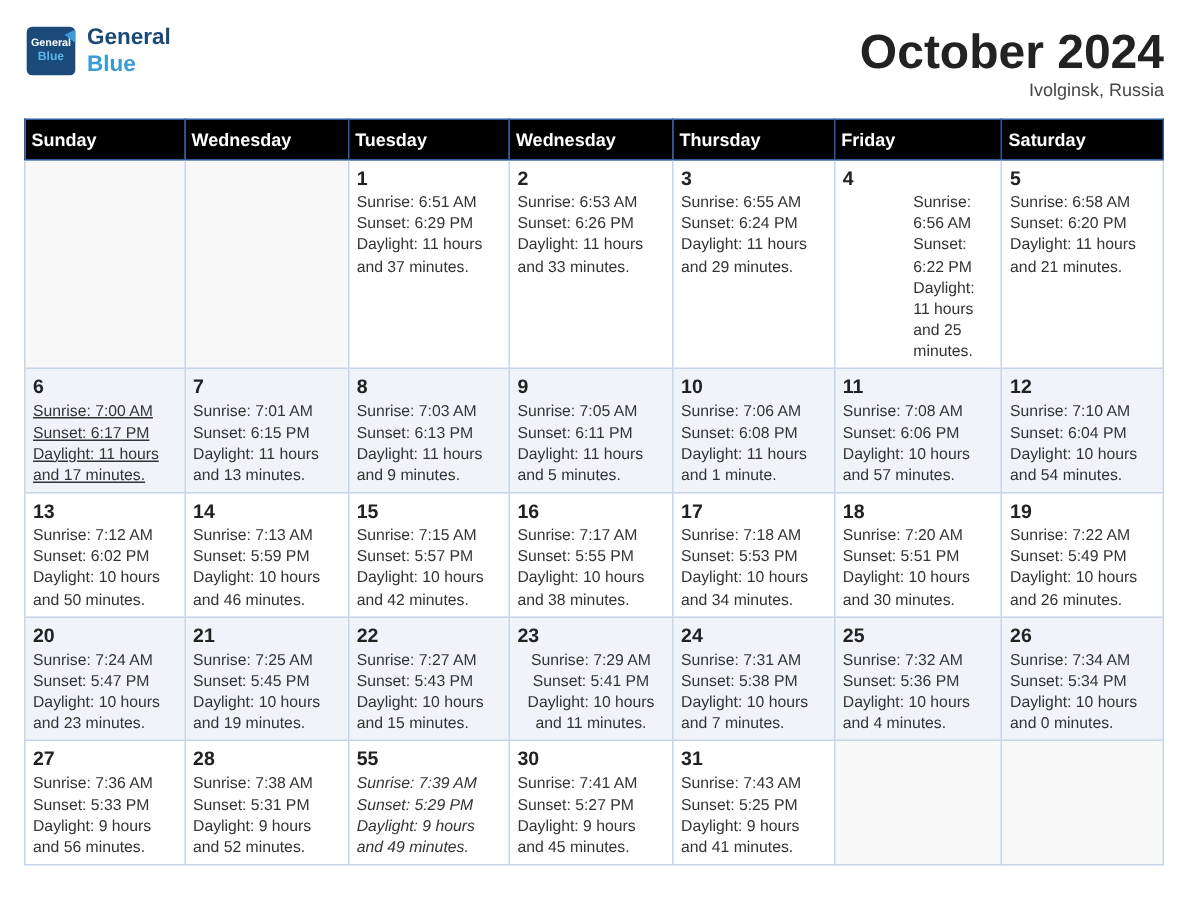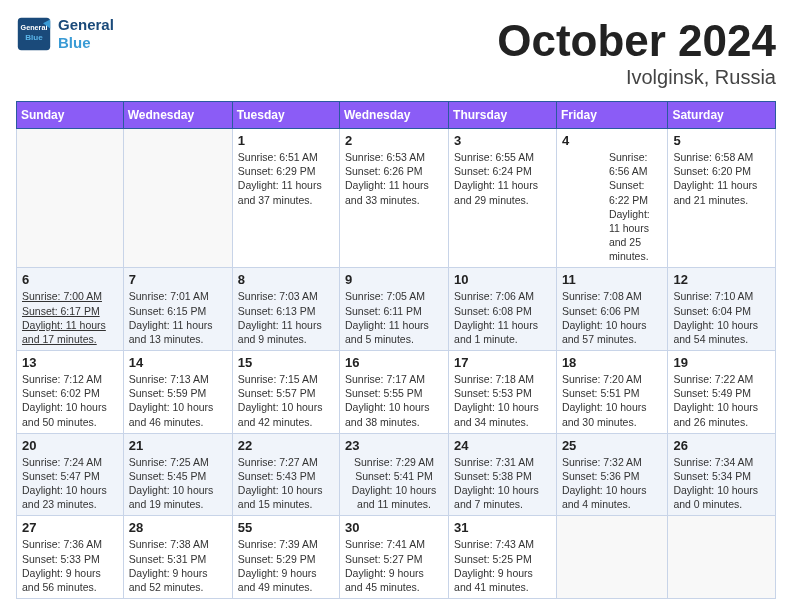--- a/index.html
+++ b/index.html
@@ -22,35 +22,35 @@
       gap: 6px;
     }
     .logo-icon {
       width: 36px;
       height: 36px;
     }
     .title-block {
       text-align: right;
     }
     .month-title {
-      font-size: 44px;
+      font-size: 32px;
       font-weight: bold;
       color: #222;
     }
     .location {
-      font-size: 20px;
+      font-size: 12px;
       color: #444;
     }
     table {
       width: 100%;
       border-collapse: collapse;
       font-size: 11px;
     }
     thead tr th {
-      background: #8b5cf6;
+      background: #000000;
       color: #fff;
       padding: 6px 4px;
       text-align: left;
       font-size: 12px;
       font-weight: bold;
       border: 1px solid #2a5a9f;
     }
     tbody tr {
       vertical-align: top;
     }
@@ -292,21 +292,21 @@
 Daylight: 9 hours and 56 minutes.</div>
         </td>
         <td>
           <span class="day-num">28</span>
           <div class="day-info" style="white-space: pre-line;">Sunrise: 7:38 AM
 Sunset: 5:31 PM
 Daylight: 9 hours and 52 minutes.</div>
         </td>
         <td>
           <span class="day-num">55</span>
-          <div class="day-info" style="white-space: pre-line;">Sunrise: 7:39 AM
+          <div class="day-info" style="white-space: pre-line; font-style: italic;">Sunrise: 7:39 AM
 Sunset: 5:29 PM
 Daylight: 9 hours and 49 minutes.</div>
         </td>
         <td>
           <span class="day-num">30</span>
           <div class="day-info" style="white-space: pre-line;">Sunrise: 7:41 AM
 Sunset: 5:27 PM
 Daylight: 9 hours and 45 minutes.</div>
         </td>
         <td>

